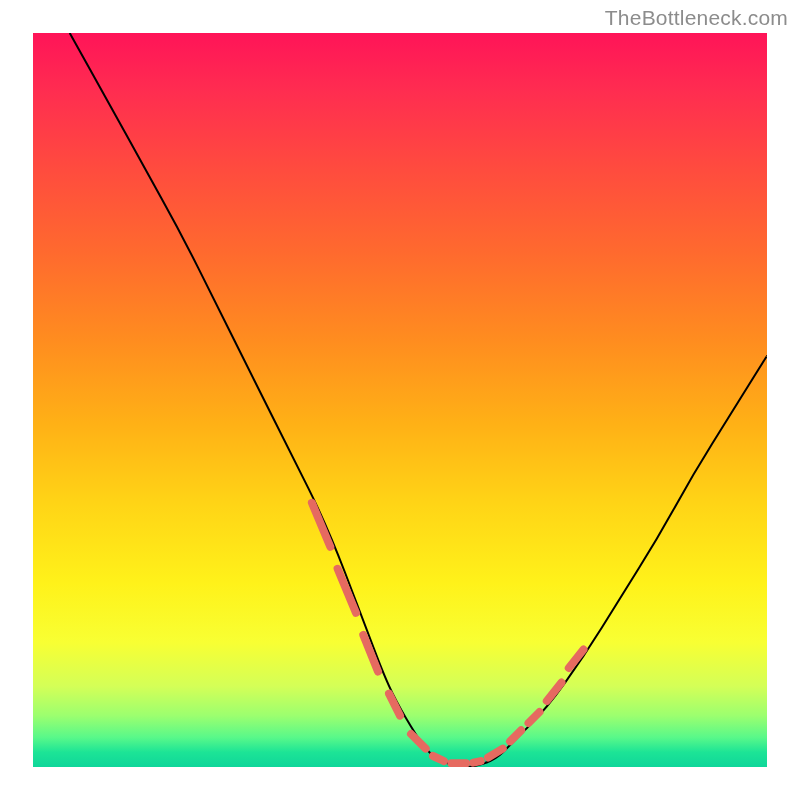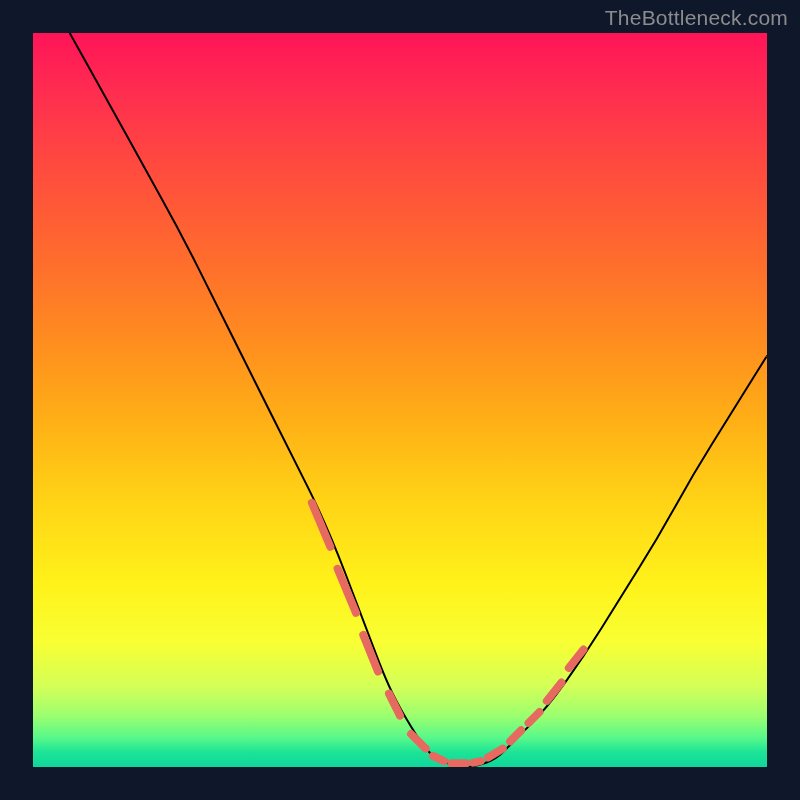--- a/index.html
+++ b/index.html
@@ -8,21 +8,21 @@
     width: 800px;
     height: 800px;
     background: #000;
     overflow: hidden;
     font-family: Arial, Helvetica, sans-serif;
   }
   .frame {
     position: relative;
     width: 800px;
     height: 800px;
-    background: #0f172a;
+    background: #ffffff;
   }
   .plot-area {
     position: absolute;
     left: 33px;
     top: 33px;
     width: 734px;
     height: 734px;
     
     background: linear-gradient(
       to bottom,

